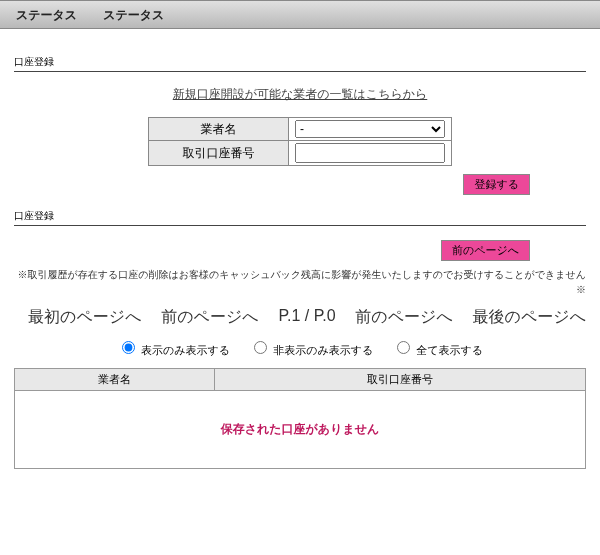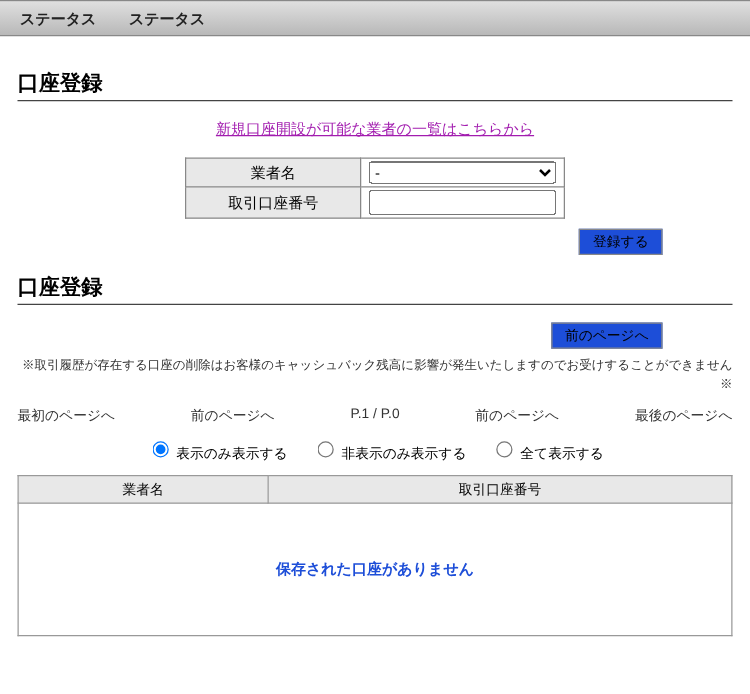--- a/index.html
+++ b/index.html
@@ -30,35 +30,35 @@
     background: #fff;
     border: 1px solid #999;
     border-bottom: 1px solid #fff;
     position: relative;
     top: 1px;
   }
   .page {
     padding: 12px 14px;
   }
   .section-title {
-    font-weight: bold;
-    font-size: 17px;
+    font-weight: normal;
+    font-size: 10px;
     margin: 14px 0 2px 0;
   }
   .rule {
     border: none;
     border-top: 1px solid #444;
     margin: 2px 0 14px 0;
   }
   .centerlink {
     text-align: center;
     margin: 6px 0 14px 0;
   }
   .centerlink a {
-    color: #a21caf;
+    color: #404040;
     text-decoration: underline;
     cursor: pointer;
   }
   table.form {
     border-collapse: collapse;
     margin: 0 auto;
   }
   table.form th, table.form td {
     border: 1px solid #888;
     padding: 2px 6px;
@@ -72,36 +72,36 @@
   }
   table.form td { background: #fff; }
   select, input[type=text] { font-size: 12px; }
   .btn-row {
     text-align: right;
     margin: 8px 0 4px 0;
   }
   button.btn {
     font-size: 11px;
     padding: 2px 10px;
-    background: #1d4ed8;
+    background: #ec4899;
     border: 1px solid #888;
     cursor: pointer;
   }
   .note {
     text-align: right;
     font-size: 10px;
     color: #333;
     line-height: 1.5;
     margin: 6px 0 10px 0;
   }
   .pager {
     display: flex;
     justify-content: space-between;
-    font-size: 11px;
-    margin: 4px 0 10px 0;
+    font-size: 16px;
+    margin: 4px 0 10px 14px;
   }
   .pager span { color: #333; }
   .radios {
     text-align: center;
     margin: 4px 0 10px 0;
     font-size: 11px;
   }
   .radios label { margin: 0 8px; }
   table.list {
     width: 100%;
@@ -112,25 +112,25 @@
     border: 1px solid #999;
     background: #e8e8e8;
     font-weight: normal;
     font-size: 11px;
     padding: 3px;
     text-align: center;
   }
   .empty {
     border: 1px solid #999;
     border-top: none;
-    height: 106px;
+    height: 78px;
     display: flex;
     align-items: center;
     justify-content: center;
-    color: #1d4ed8;
+    color: #be185d;
     font-weight: bold;
     font-size: 12px;
   }
 </style>
 </head>
 <body>
 
 <div class="tabs">
   <div class="tab">ステータス</div>
   <div class="tab">ステータス</div>

